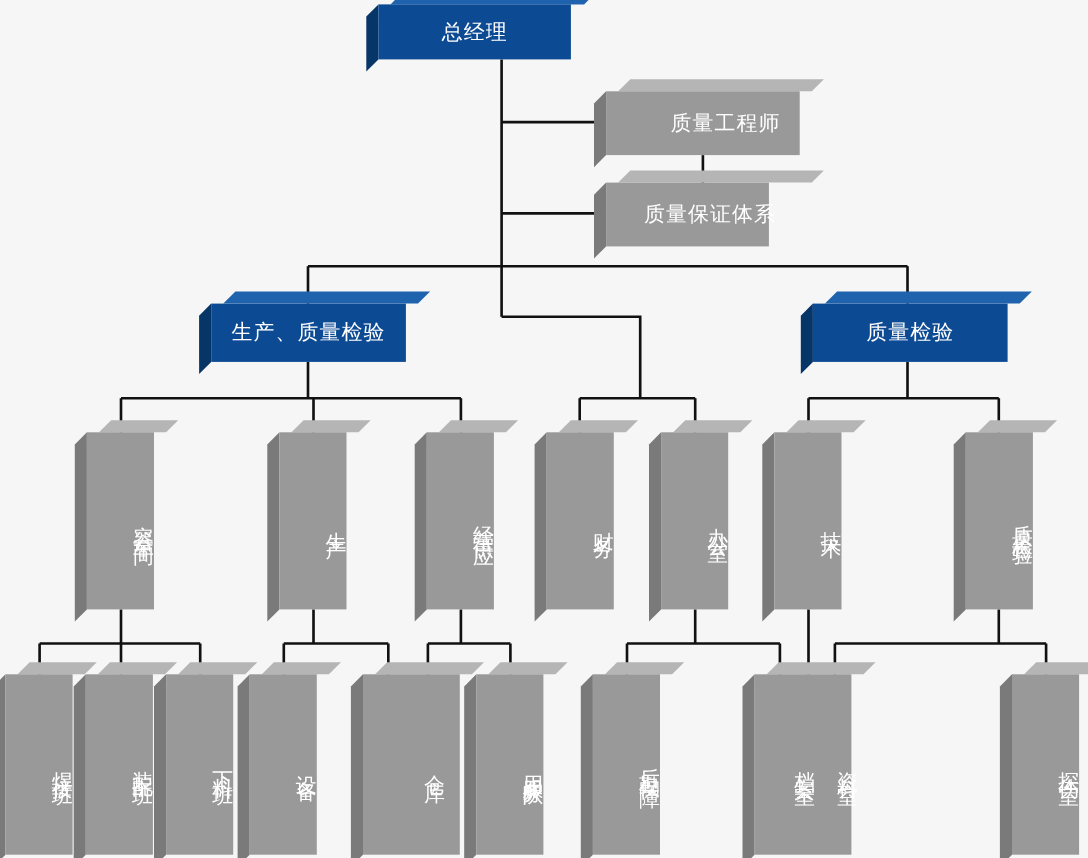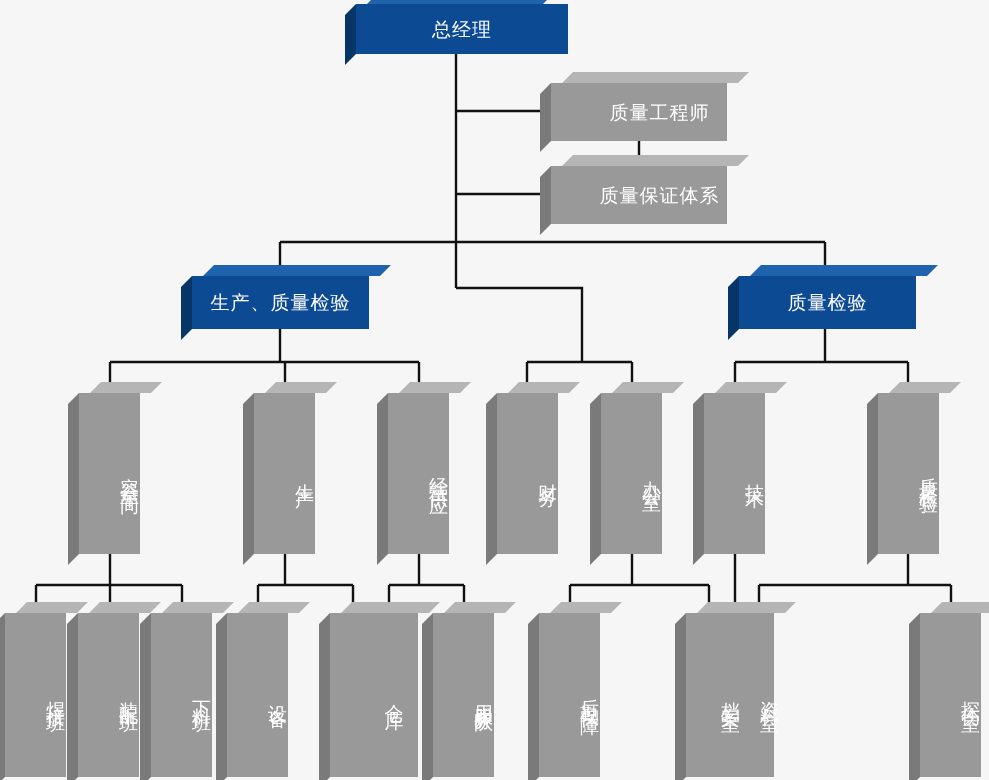--- a/index.html
+++ b/index.html
@@ -118,35 +118,35 @@
       <path d="M570,585 L709,585" class="edge" stroke="#111111"></path>
       <path d="M570,585 L570,613" class="edge" stroke="#111111"></path>
       <path d="M709,585 L709,613" class="edge" stroke="#111111"></path>
       <path d="M735,554 L735,613" class="edge" stroke="#111111"></path>
       <path d="M908,554 L908,585" class="edge" stroke="#111111"></path>
       <path d="M759,585 L951,585" class="edge" stroke="#111111"></path>
       <path d="M759,585 L759,613" class="edge" stroke="#111111"></path>
       <path d="M951,585 L951,613" class="edge" stroke="#111111"></path>
     </svg>
   <div id="nodes-layer">
-      <div class="node blue" style="left: 356px; top: 4px; width: 212px; height: 50px;">
+      <div class="node blue" style="left: 344px; top: 4px; width: 175px; height: 50px;">
         <div class="top" style="left: 11px; top: -11px; width: 176px; height: 11px; transform: skewX(-45deg); transform-origin: left bottom;"></div>
         <div class="side" style="left: -11px; top: 0px; width: 11px; height: 50px; transform: skewY(-45deg); transform-origin: right top;"></div>
         <div class="face">
           <div class="label h-label">总经理</div>
         </div>
       </div>
       <div class="node gray" style="left: 551px; top: 83px; width: 176px; height: 58px;">
         <div class="top" style="left: 11px; top: -11px; width: 176px; height: 11px; transform: skewX(-45deg); transform-origin: left bottom;"></div>
         <div class="side" style="left: -11px; top: 0px; width: 11px; height: 58px; transform: skewY(-45deg); transform-origin: right top;"></div>
         <div class="face">
           <div class="label h-label">质量工程师</div>
         </div>
       </div>
-      <div class="node gray" style="left: 551px; top: 166px; width: 176px; height: 58px;">
+      <div class="node gray" style="left: 551px; top: 166px; width: 148px; height: 58px;">
         <div class="top" style="left: 11px; top: -11px; width: 176px; height: 11px; transform: skewX(-45deg); transform-origin: left bottom;"></div>
         <div class="side" style="left: -11px; top: 0px; width: 11px; height: 58px; transform: skewY(-45deg); transform-origin: right top;"></div>
         <div class="face">
           <div class="label h-label">质量保证体系</div>
         </div>
       </div>
       <div class="node blue" style="left: 192px; top: 276px; width: 177px; height: 53px;">
         <div class="top" style="left: 11px; top: -11px; width: 177px; height: 11px; transform: skewX(-45deg); transform-origin: left bottom;"></div>
         <div class="side" style="left: -11px; top: 0px; width: 11px; height: 53px; transform: skewY(-45deg); transform-origin: right top;"></div>
         <div class="face">

